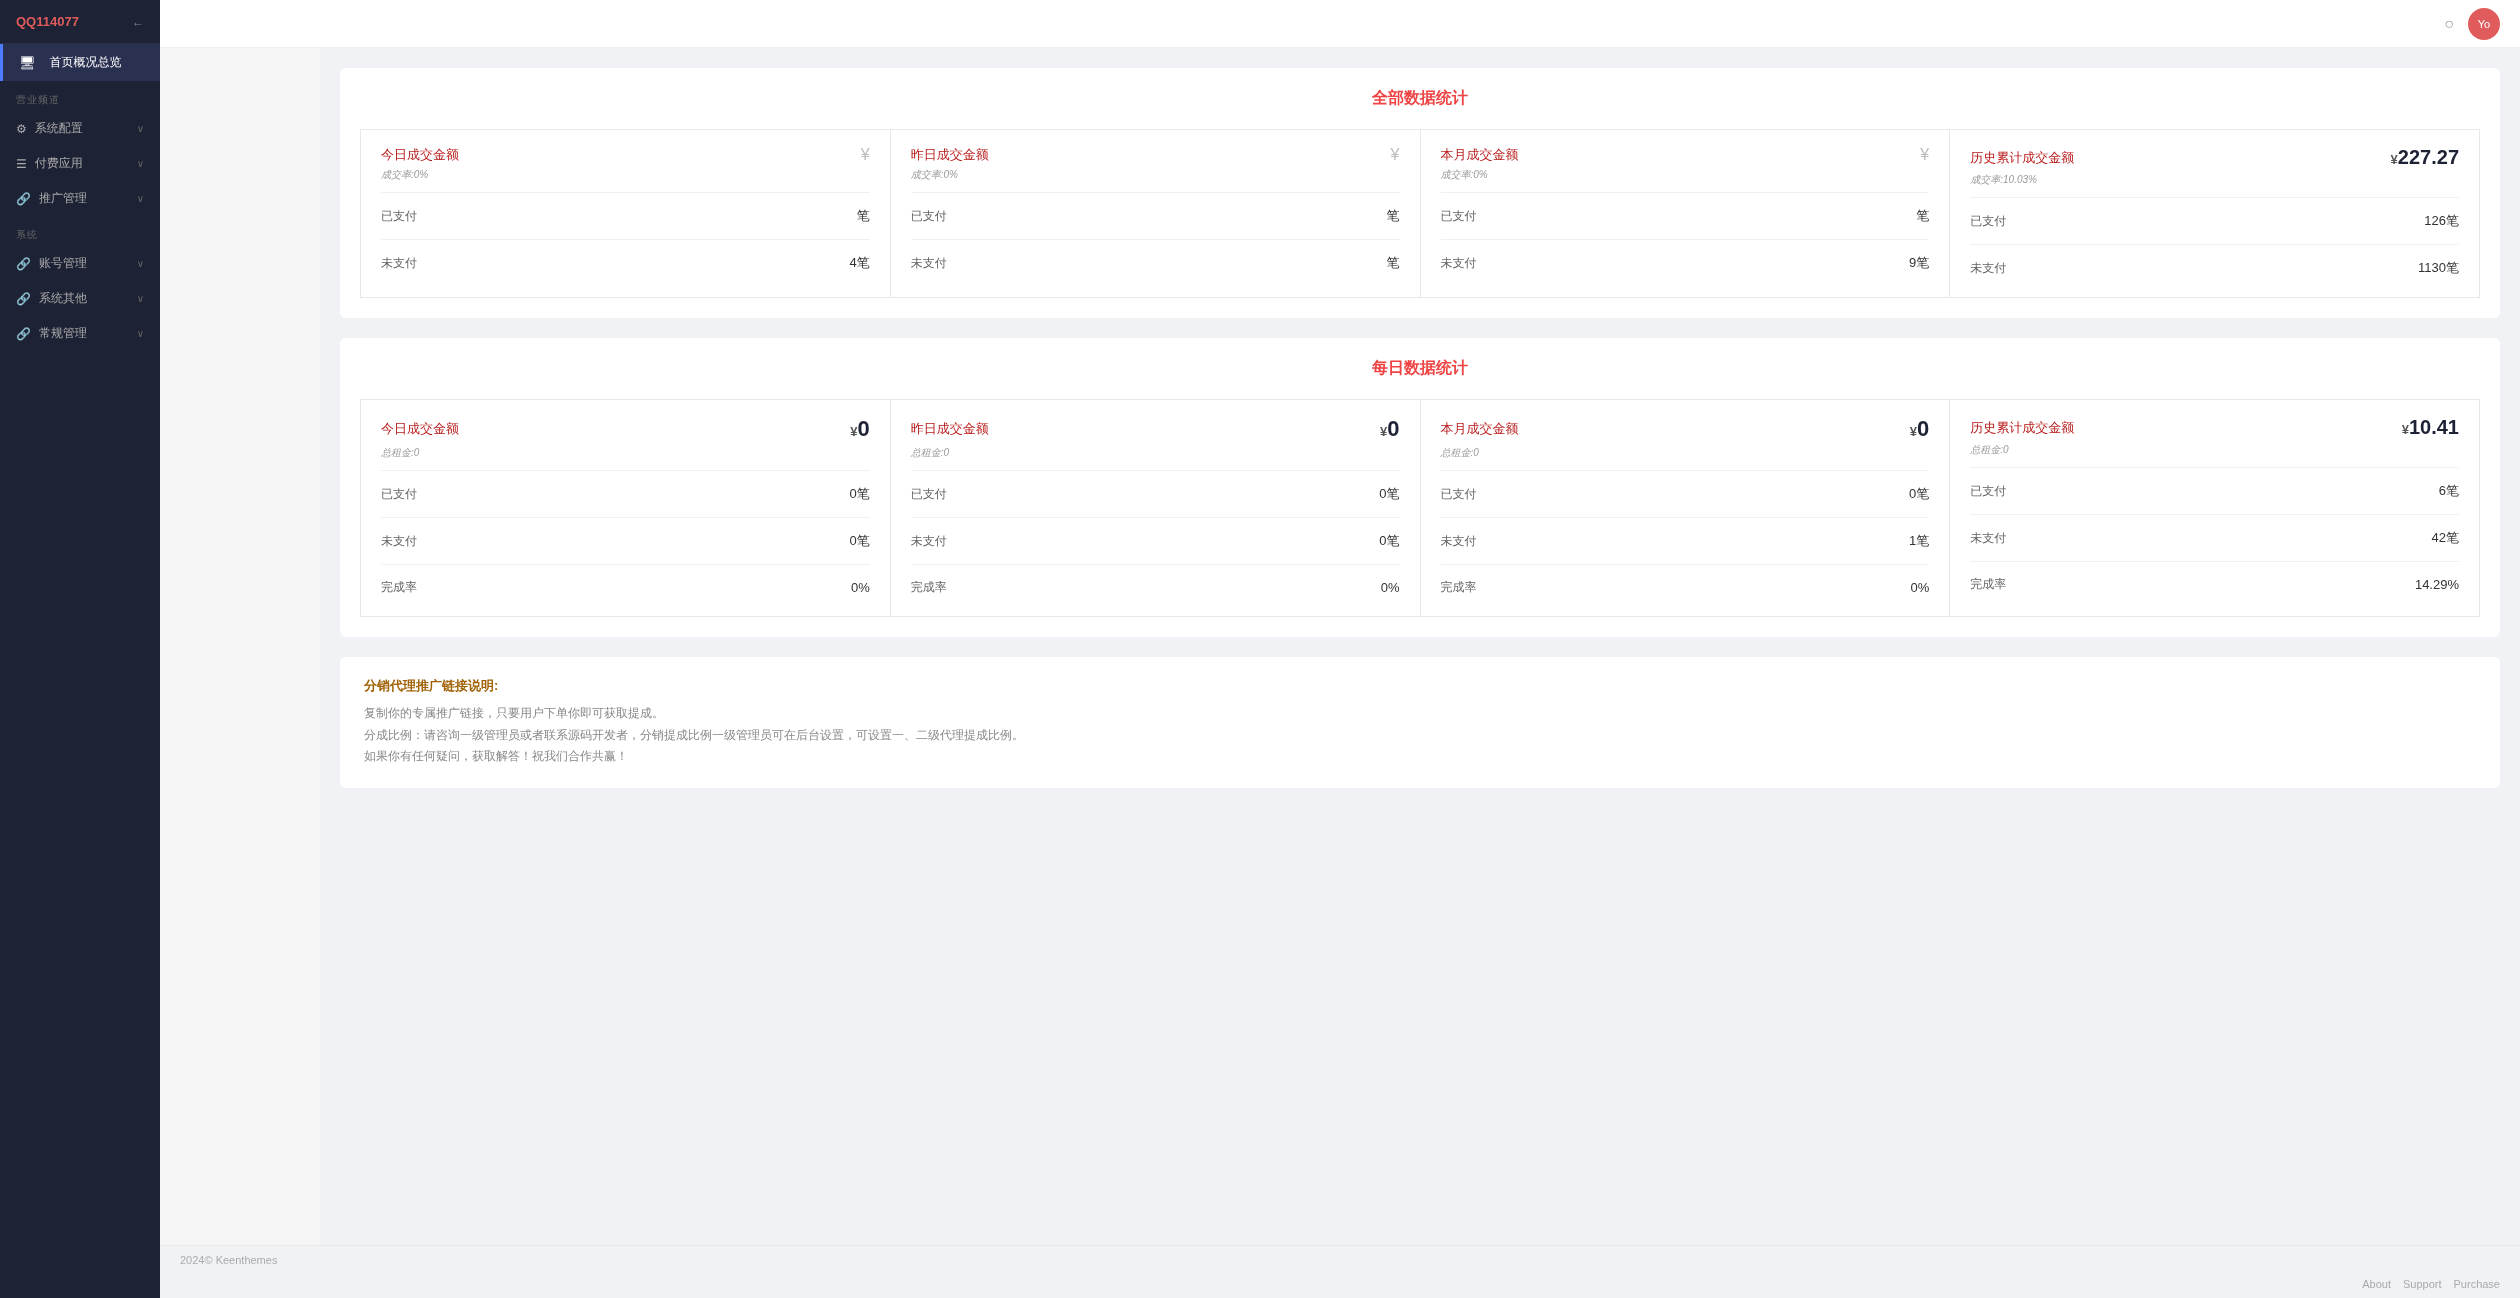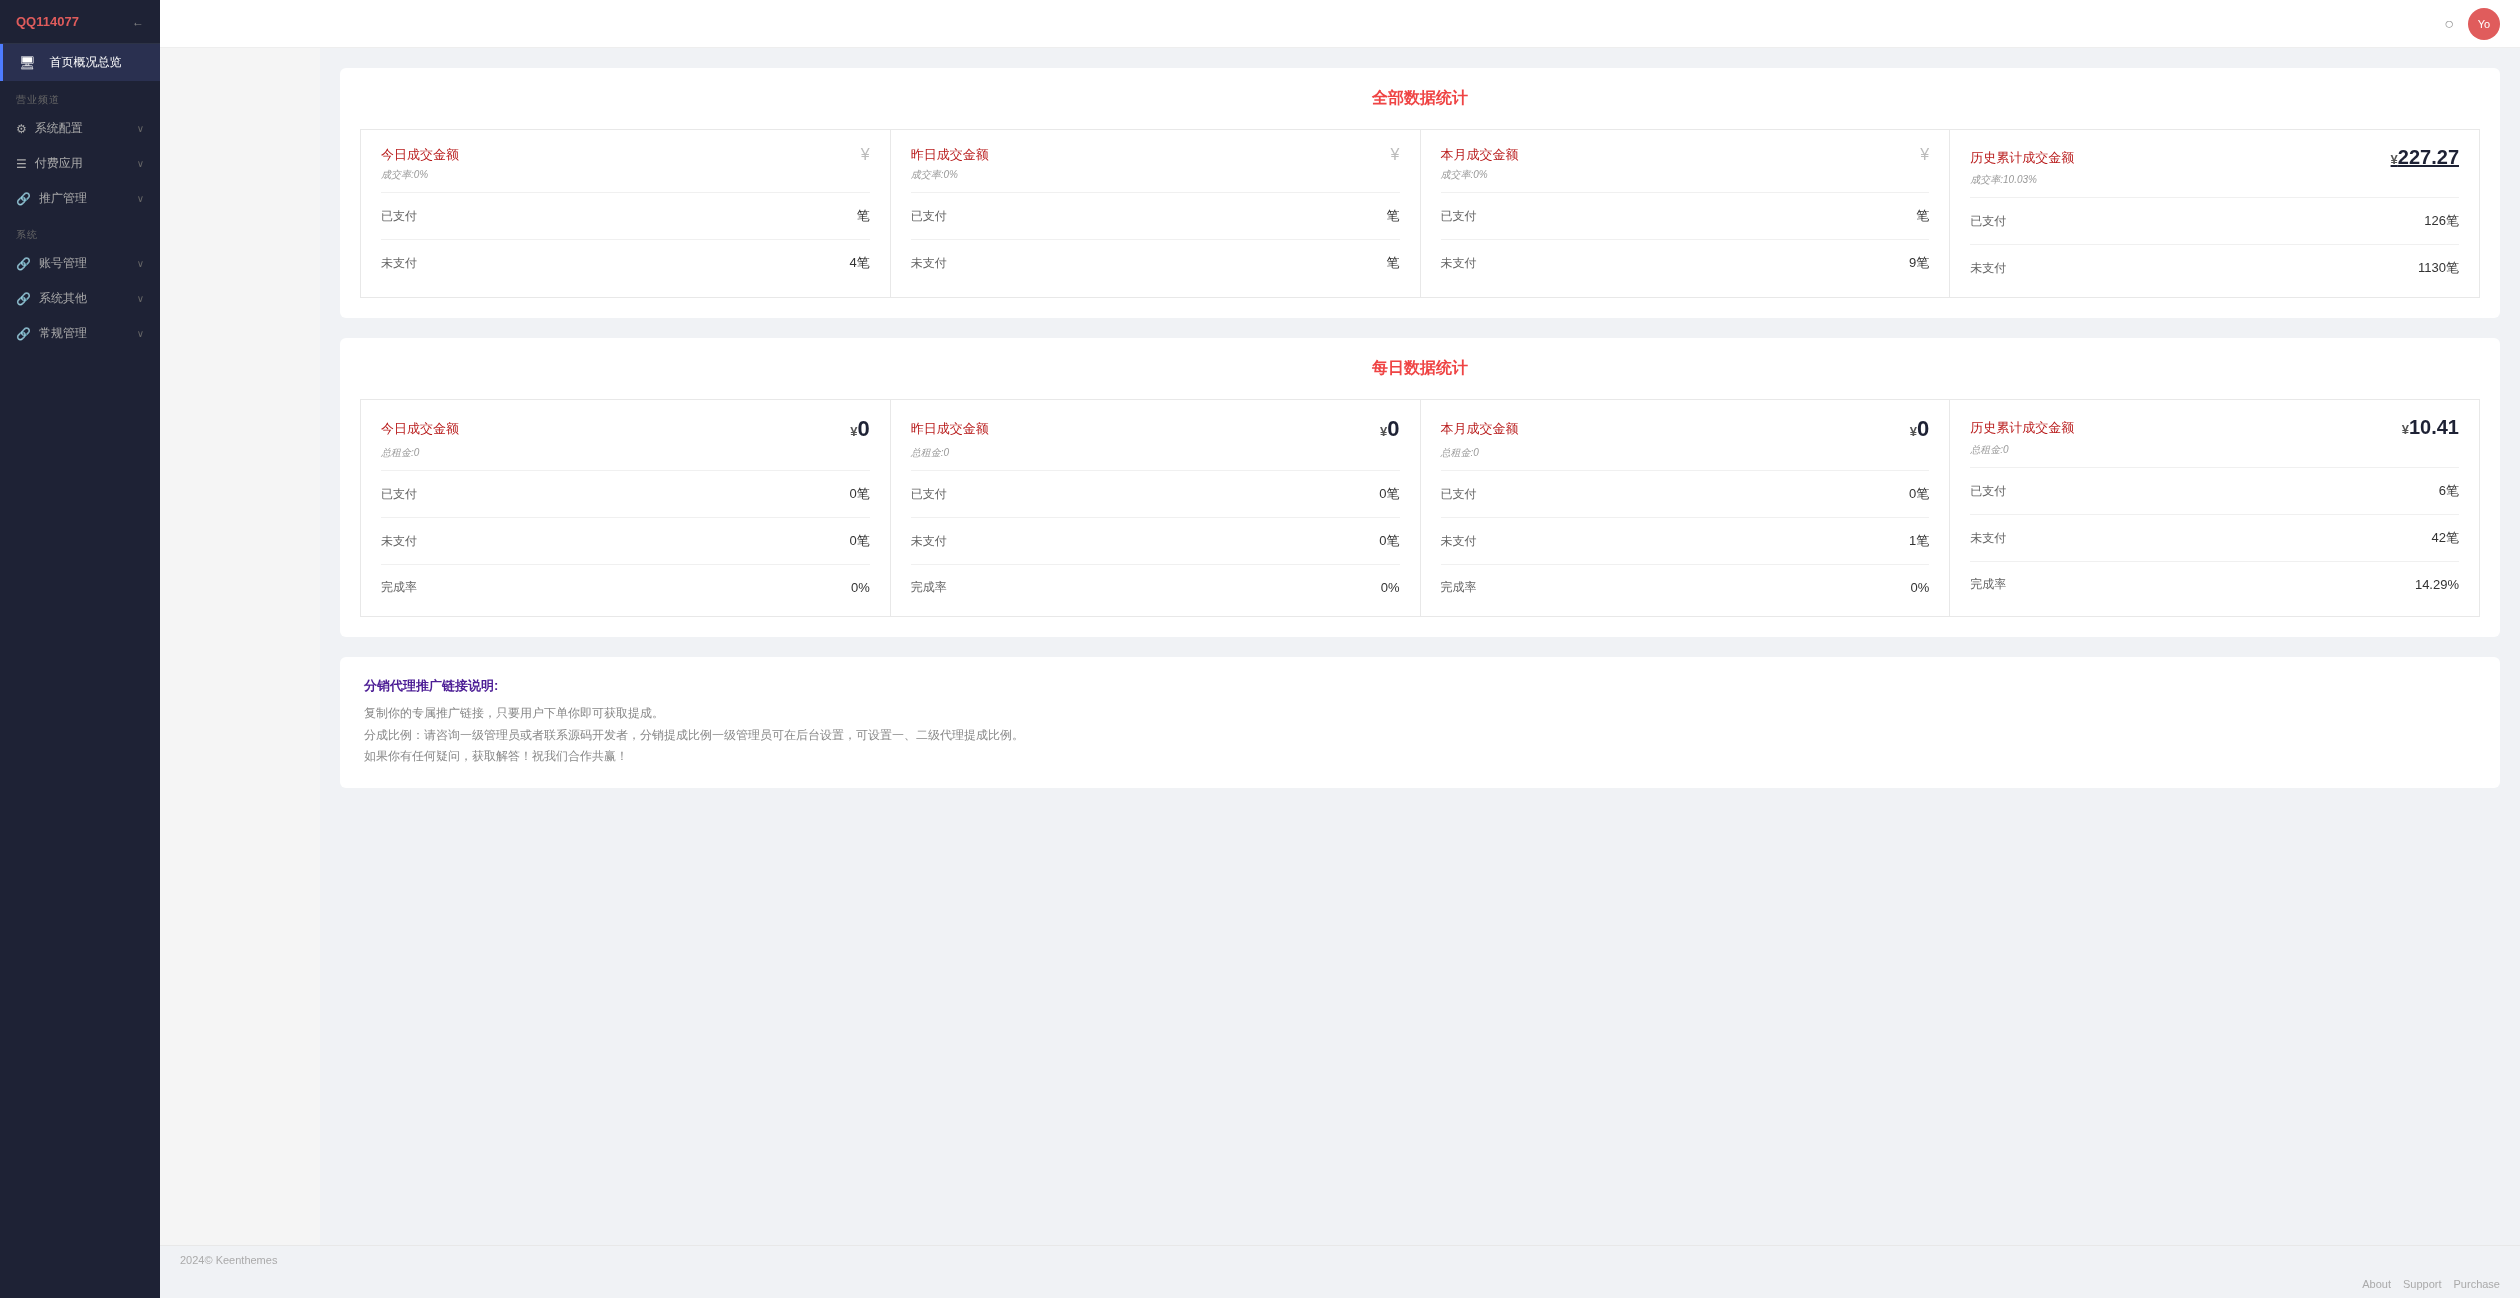--- a/index.html
+++ b/index.html
@@ -139,21 +139,20 @@
       font-style: italic;
     }
     .stat-card-currency {
       font-size: 16px;
       color: #bbb;
     }
     .stat-card-value {
       font-size: 22px;
       font-weight: bold;
       color: #1e2235;
-      text-decoration: underline;
     }
     .stat-card-value-large {
       font-size: 26px;
     }
     .stat-divider {
       border: none;
       border-top: 1px solid #f0f0f0;
       margin: 10px 0;
     }
     .stat-row {
@@ -173,21 +172,21 @@
     
     .info-section {
       background: #fff;
       border-radius: 6px;
       padding: 20px 24px;
       margin-bottom: 20px;
     }
     .info-title {
       font-size: 13px;
       font-weight: bold;
-      color: #4c1d95;
+      color: #a16207;
       margin-bottom: 8px;
     }
     .info-text {
       font-size: 12px;
       color: #888;
       line-height: 1.8;
     }
 
     
     .footer {

